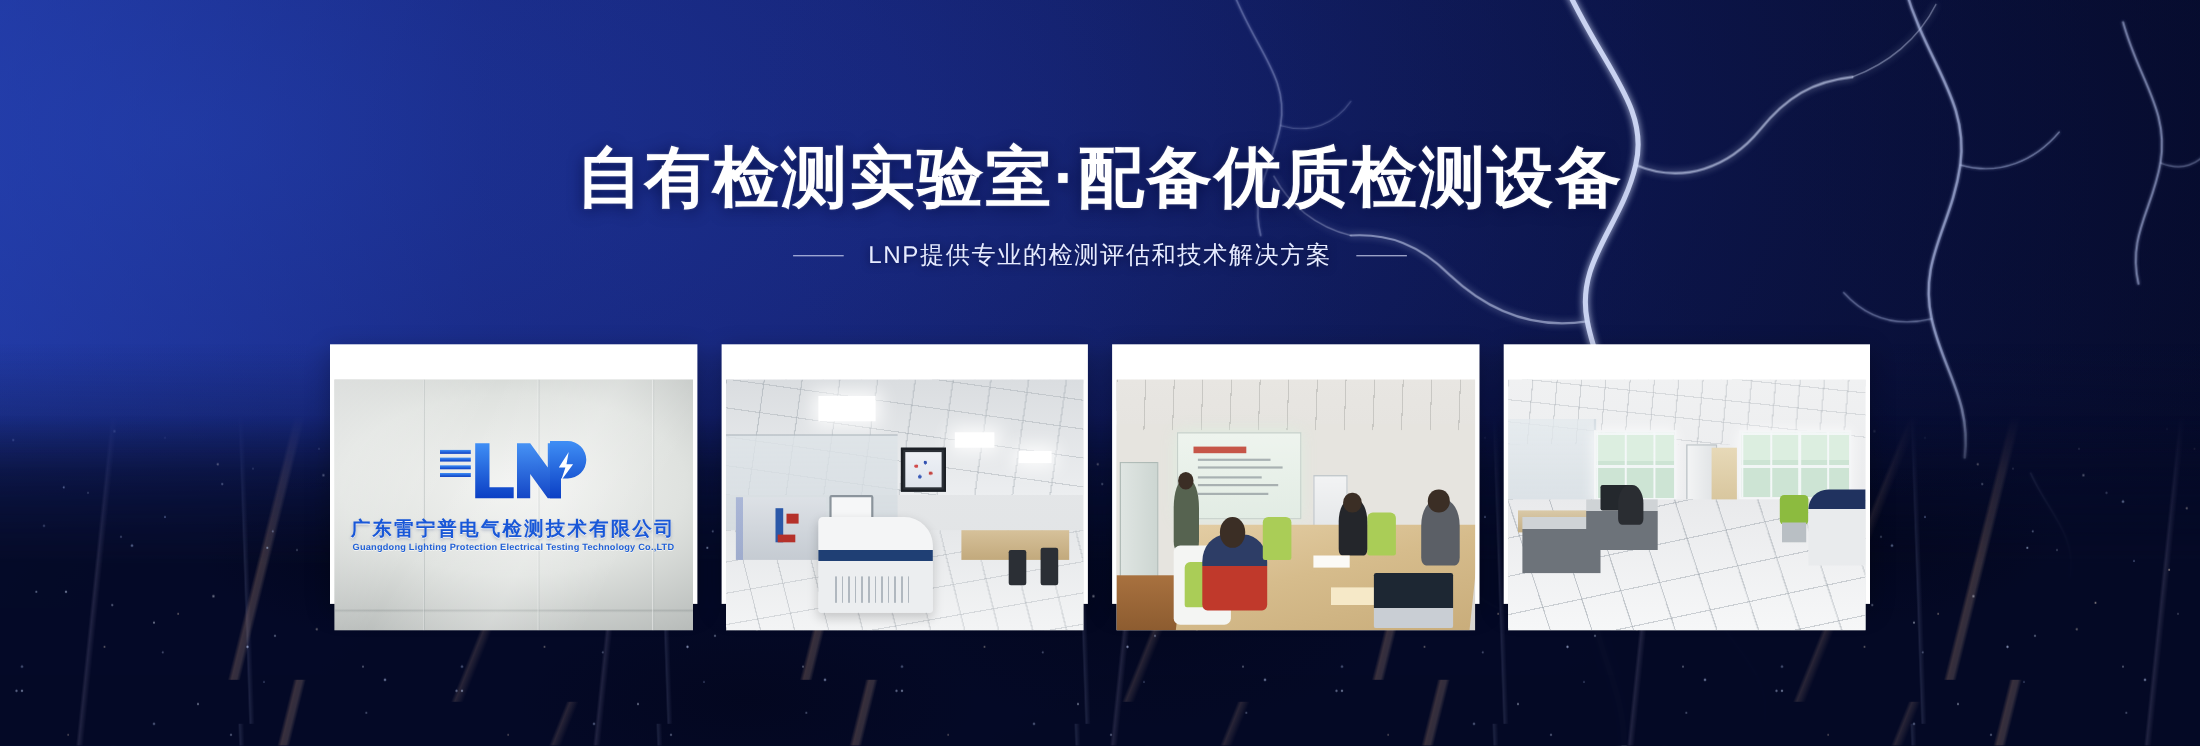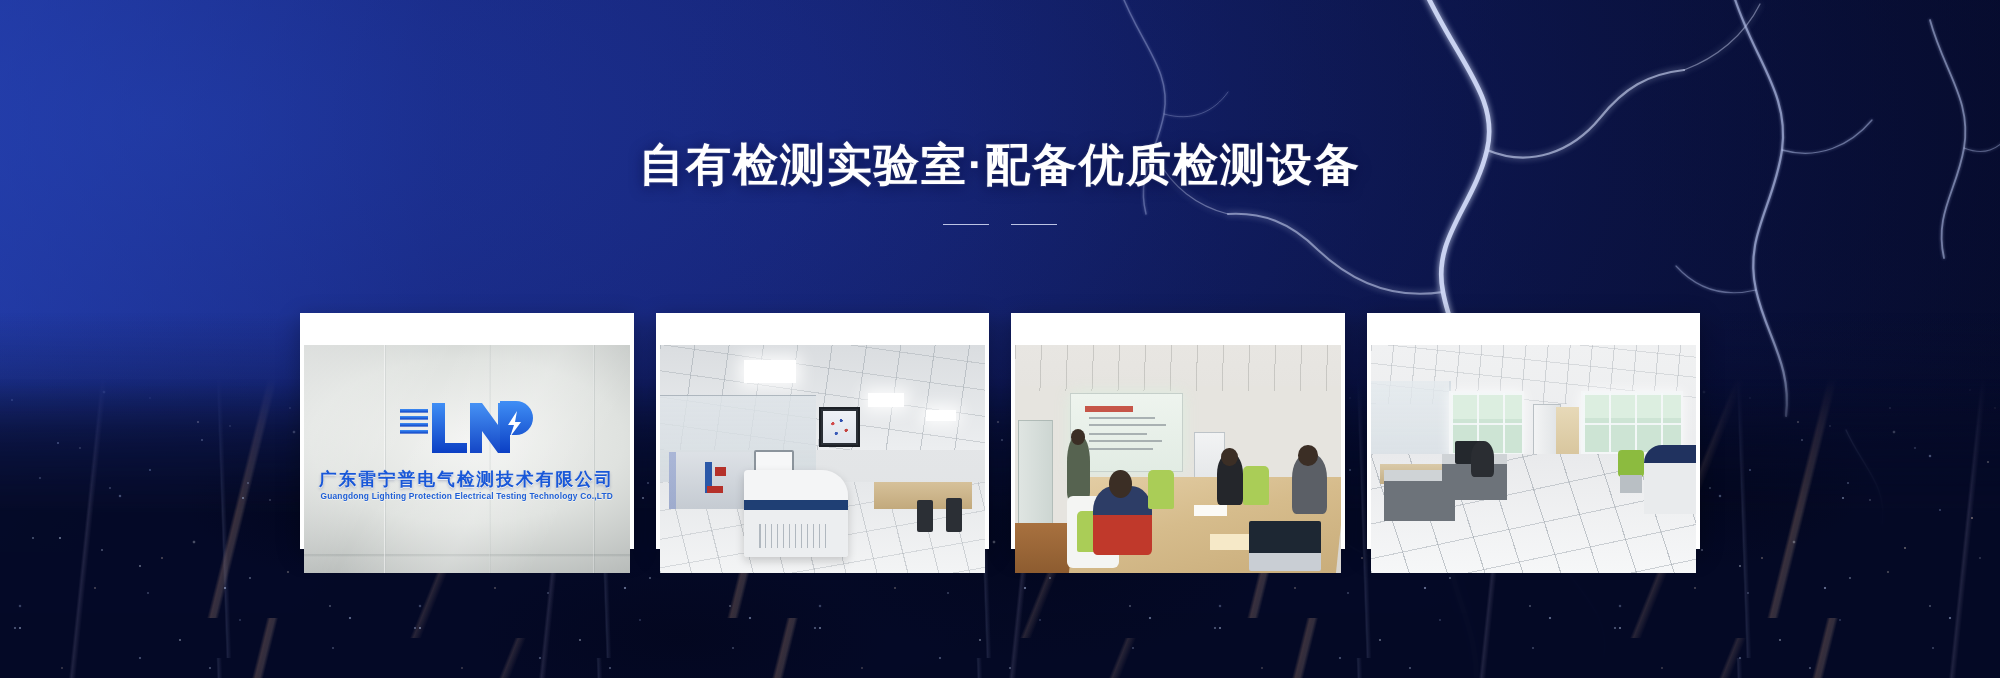--- a/index.html
+++ b/index.html
@@ -91,23 +91,23 @@
   
   .bolts{position:absolute;inset:0;pointer-events:none;}
   .bolts svg{position:absolute;top:0;left:0;width:2000px;height:678px;}
 
   
   .hero-text{
     position:absolute;left:0;right:0;top:0;
     text-align:center;
   }
   .hero-title{
-    margin:12px;
+    margin:0;
     padding-top:128px;
-    font-size:45px;
+    font-size:60px;
     line-height:1.12;
     font-weight:700;
     color:#ffffff;
     letter-spacing:2px;
     text-shadow:0 2px 14px rgba(0,10,60,.75), 0 0 2px rgba(255,255,255,.35);
     white-space:nowrap;
   }
   .hero-sub{
     margin:0;
     padding-top:22px;
@@ -427,20 +427,21 @@
     <div class="city-streaks"></div>
     <div class="city-lights"></div>
     <div class="city-lights b"></div>
     <div class="city-lights c"></div>
   </div>
 
   <div class="hero-text">
     <h1 class="hero-title">自有检测实验室·配备优质检测设备</h1>
     <div class="hero-sub">
       <span class="rule"></span>
+      <span class="sub-text">LNP提供专业的检测评估和技术解决方案</span>
       <span class="rule"></span>
     </div>
   </div>
 
   <div class="photo-row">
 
     <div class="photo-card">
       <div class="photo-inner p1">
         <div class="glasslines"></div>
         <div class="sheen"></div>

